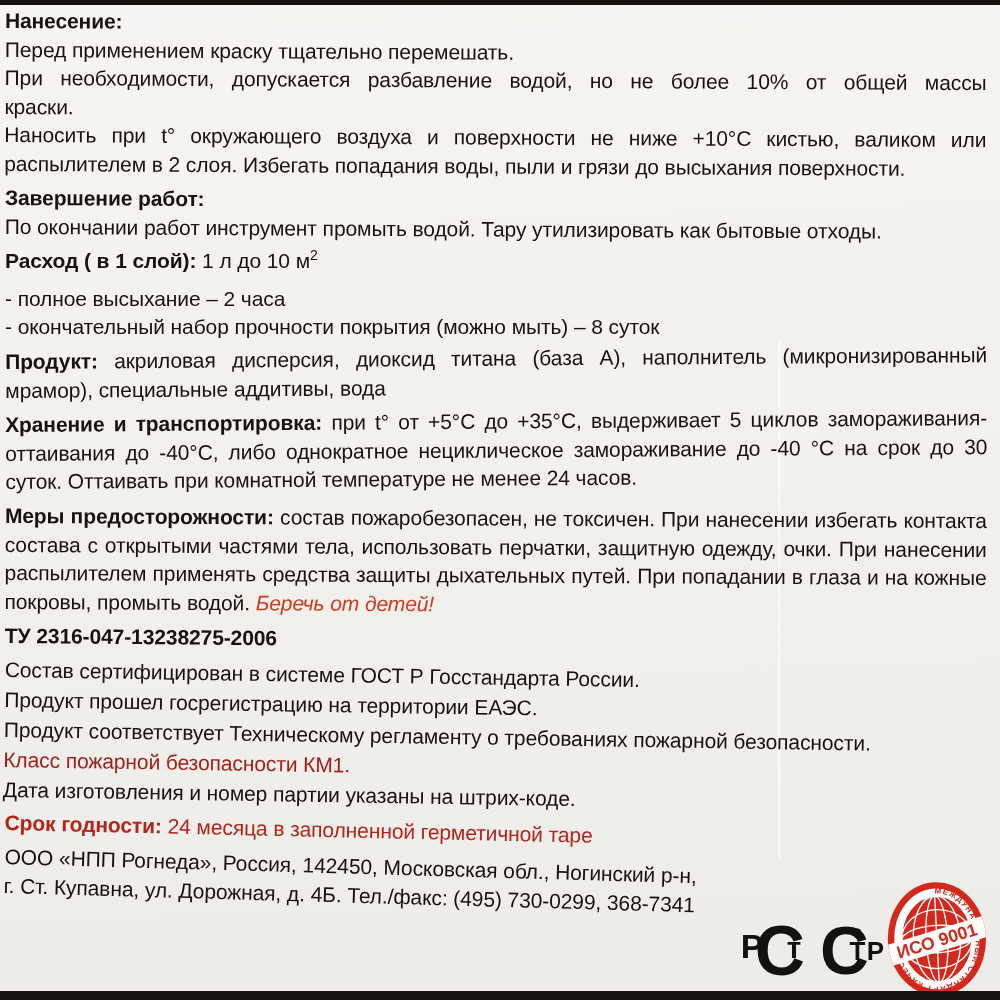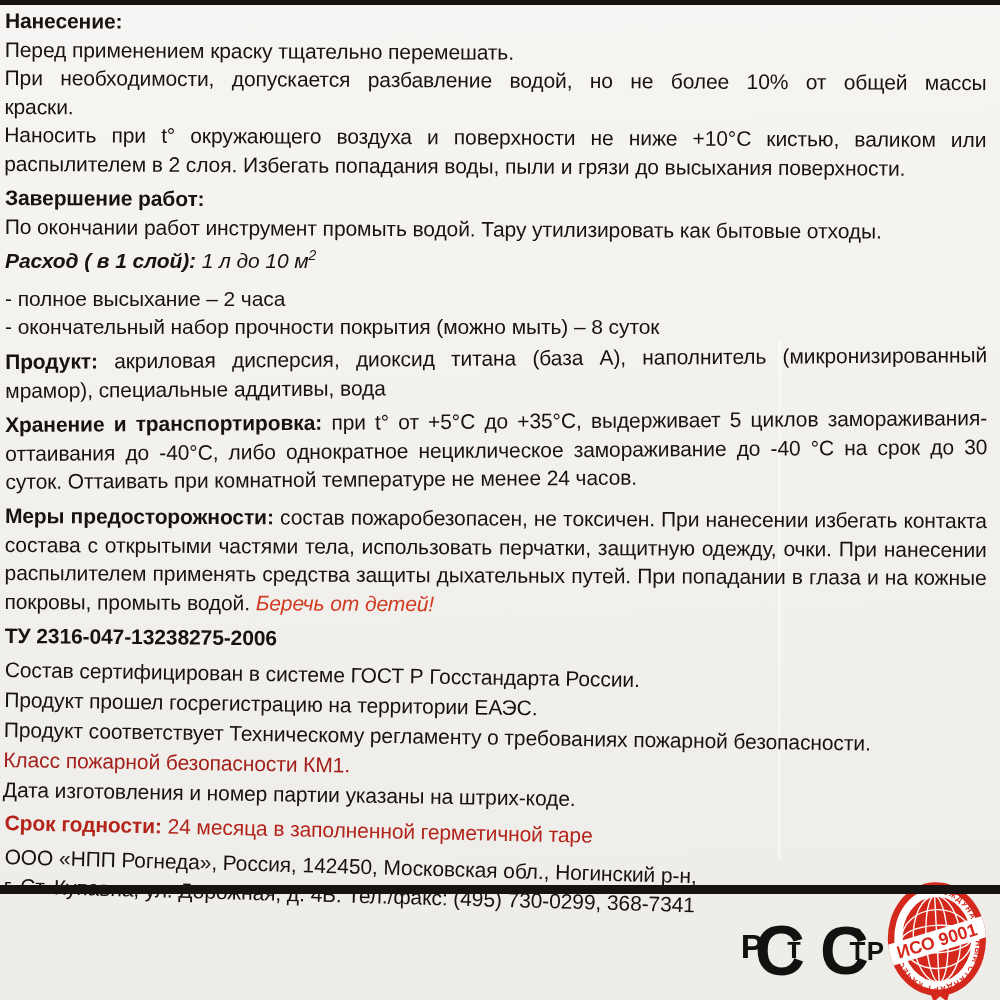--- a/index.html
+++ b/index.html
@@ -2,21 +2,21 @@
 <html style="--text: #17130e; --red_bright: #d03a20; --red_mid: #b3241a; --red_dark: #a31f1a; --logo_black: #141210; --iso_red: #d4281c; --bar: #171310;"><head>
 <meta charset="utf-8">
 <style>
   html,body{margin:0;padding:0;}
   body{
     width:1000px;height:1000px;overflow:hidden;
     background:linear-gradient(178deg,#f7f5f3 0%,#f3f1ee 45%,#eeece9 100%);
     font-family:"Liberation Sans",sans-serif;
     color:var(--text,#17130e);
   }
-  .label{position:relative;width:1000px;height:894px;}
+  .label{position:relative;width:1000px;height:1000px;}
   .seam{position:absolute;top:340px;left:778px;width:3px;height:520px;
         background:rgba(255,255,255,.45);pointer-events:none;}
   .edge{position:absolute;left:0;right:0;background:var(--bar,#171310);}
   .edge.top{top:0;height:5px;}
   .edge.bottom{bottom:0;height:9px;z-index:5;}
   .content{
     position:absolute;top:7px;left:5px;width:982px;
     font-size:21px;line-height:28.5px;letter-spacing:-0.1px;
   }
   section{margin:0 0 6px 0;}
@@ -58,21 +58,21 @@
       <p class="just-full">При необходимости, допускается разбавление водой, но не более 10% от общей массы</p>
       <p class="last-flat">краски.</p>
       <p>Наносить при t° окружающего воздуха и поверхности не ниже +10°С кистью, валиком или распылителем в 2 слоя. Избегать попадания воды, пыли и грязи до высыхания поверхности.</p>
     </section>
 
     <section class="rA">
       <p class="b">Завершение работ:</p>
       <p class="last-flat">По окончании работ инструмент промыть водой. Тару утилизировать как бытовые отходы.</p>
     </section>
 
-    <section style="margin-bottom:9px;font-style:italic;">
+    <section style="margin-bottom:9px;">
       <p class="last-flat"><span class="b">Расход ( в 1 слой):</span><span> 1 л до 10 м</span><sup>2</sup></p>
     </section>
 
     <section>
       <p class="last-flat">- полное высыхание – 2 часа</p>
       <p class="last-flat">- окончательный набор прочности покрытия (можно мыть) – 8 суток</p>
     </section>
 
     <section class="rB">
       <p><span class="b">Продукт:</span><span> акриловая дисперсия, диоксид титана (база А), наполнитель (микронизированный мрамор), специальные аддитивы, вода</span></p>

